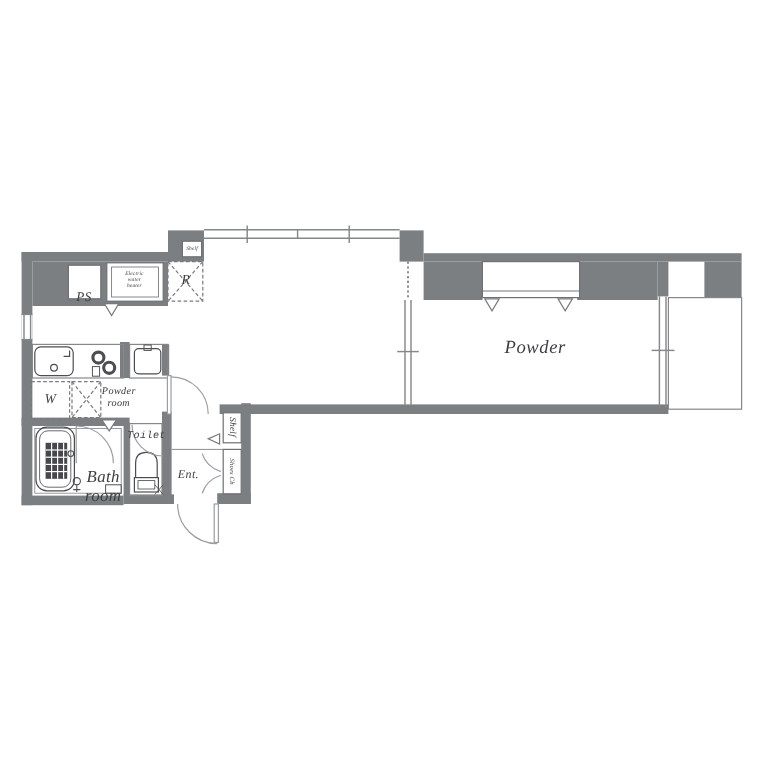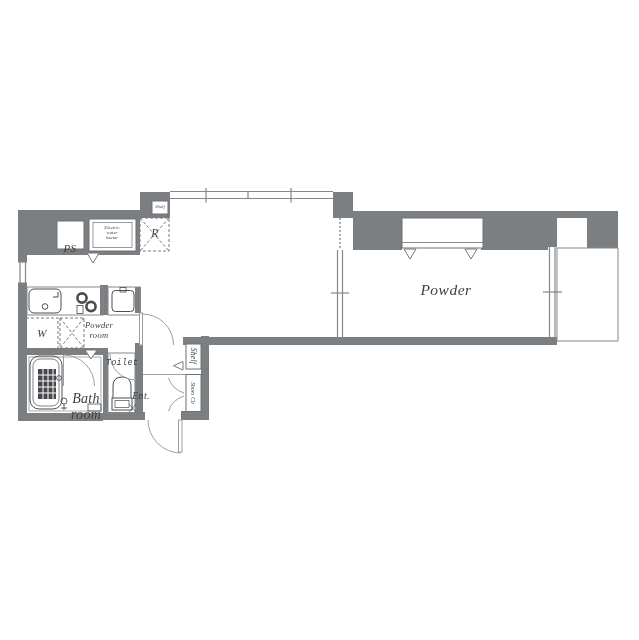--- a/index.html
+++ b/index.html
@@ -15,21 +15,21 @@
   }
   .lbl .ln { display:block; }
   .lbl-ldk      { left:240px; top:267px; font-size:17px; letter-spacing:0.6px; }
   .lbl-bedroom  { left:446px; top:290px; font-size:15.5px; letter-spacing:0.5px; }
   .lbl-ps       { left:70px;  top:248px; font-size:11px; }
   .lbl-r        { left:155px; top:234px; font-size:11.5px; }
   .lbl-w        { left:42px;  top:333px; font-size:11px; }
   .lbl-powder   { left:99px;  top:331px; font-size:8.5px; }
   .lbl-bath     { left:86px;  top:407px; font-size:14px; }
   .lbl-toilet   { left:122px; top:364px; font-size:8.5px;font-family:Liberation Mono, monospace; }
-  .lbl-ent      { left:141px; top:396px; font-size:10px; }
+  .lbl-ent      { left:157px; top:396px; font-size:10px; }
   .lbl-ewh      { left:112px; top:233px; font-size:9px;
                   transform:translate(-50%,-50%) scale(0.5); line-height:1.1; }
   .lbl-shelf-k  { left:160px; top:207px; font-size:9px;
                   transform:translate(-50%,-50%) scale(0.5); }
   .lbl-shelf-h  { left:193px; top:356px; font-size:7.5px;
                   transform:translate(-50%,-50%) rotate(90deg); }
   .lbl-shoescb  { left:193px; top:393px; font-size:9px;
                   transform:translate(-50%,-50%) rotate(90deg) scale(0.6); }
 </style>
 </head>

